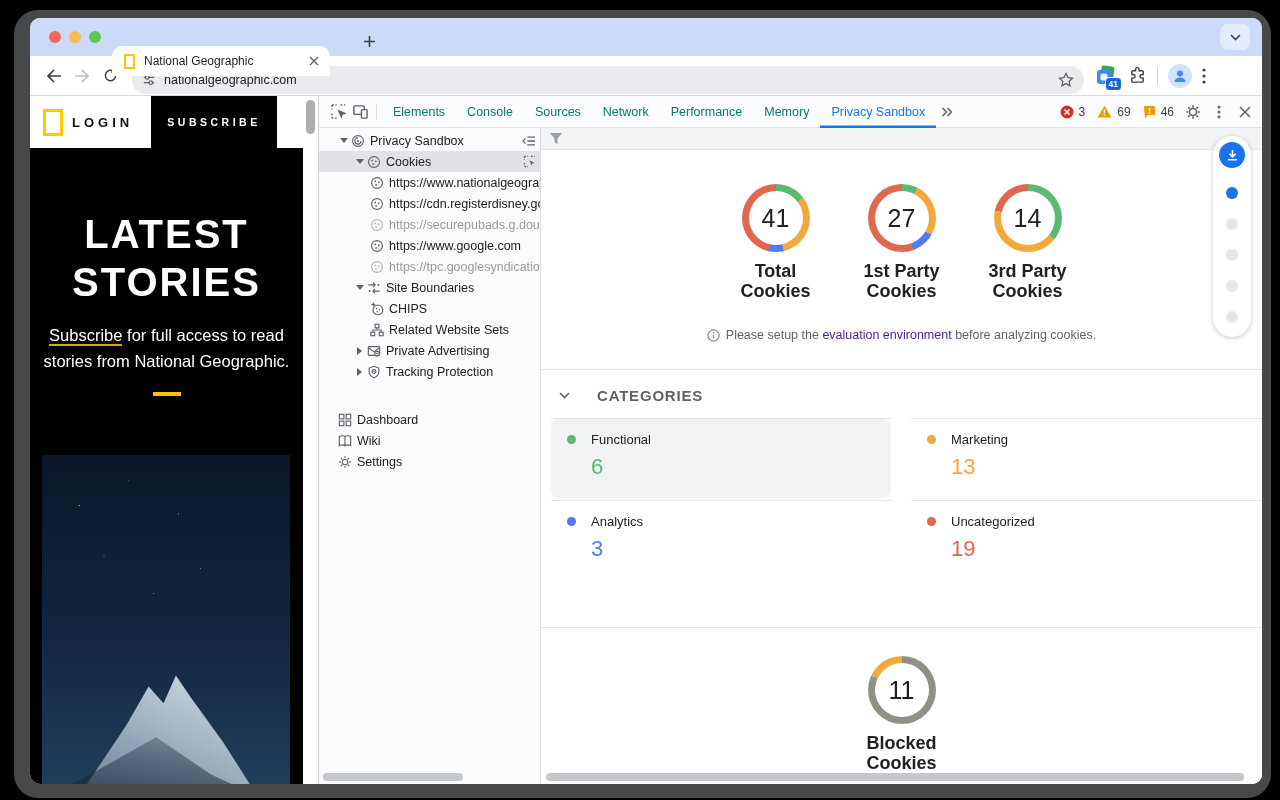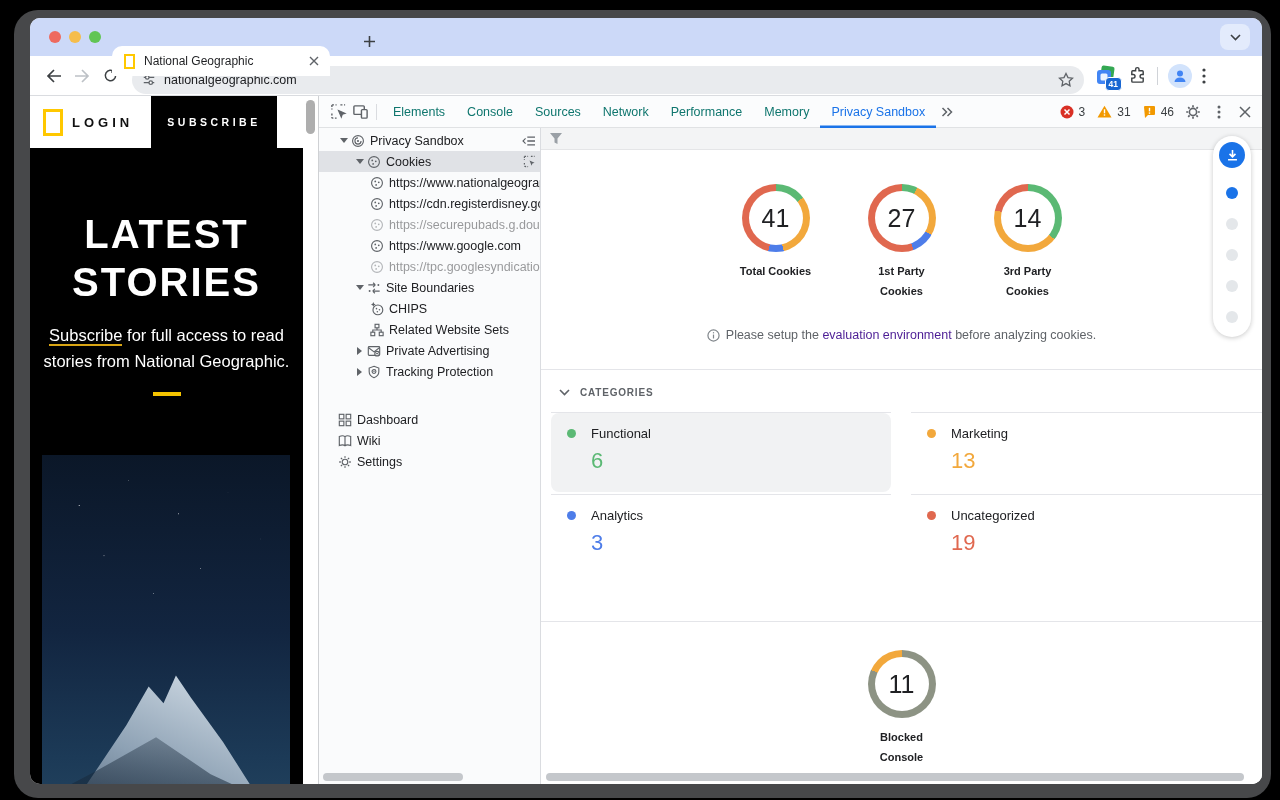--- a/index.html
+++ b/index.html
@@ -111,28 +111,28 @@
   .dt-main { flex:1; min-width:0; position:relative; background:#fff; display:flex; flex-direction:column; }
   .filter-row { height:22px; flex:none; background:#f3f4f5; border-bottom:1px solid #e4e5e7;
     display:flex; align-items:center; padding-left:8px; }
   .main-scroll { flex:1; overflow:hidden; position:relative; }
 
   .donut-row { display:flex; justify-content:center; gap:44px; margin-top:34px; }
   .donut { width:82px; text-align:center; }
   .ring { width:68px; height:68px; border-radius:50%; margin:0 auto; position:relative; }
   .ring-hole { position:absolute; inset:7px; background:#fff; border-radius:50%; display:flex;
     align-items:center; justify-content:center; font-size:25px; color:#202124; }
-  .donut-label { margin-top:9px; font-size:11px; font-weight:700; color:#202124; line-height:20px; }
+  .donut-label { margin-top:9px; font-size:18px; font-weight:700; color:#202124; line-height:20px; }
 
   .info-row { margin-top:27px; text-align:center; font-size:12.5px; color:#5f6368;
     display:flex; align-items:center; justify-content:center; gap:6px; }
   .info-row a { color:#4c1d95; text-decoration:none; }
   .hdivider { height:1px; background:#e4e5e9; margin-top:27px; }
-  .section-header { display:flex; align-items:center; gap:10px; padding:17px 0 14px 18px;
-    font-size:10px; font-weight:700; letter-spacing:.8px; color:#5f6368; }
+  .section-header { display:flex; align-items:center; gap:27px; padding:17px 0 14px 18px;
+    font-size:15px; font-weight:700; letter-spacing:.8px; color:#5f6368; }
   .cat-grid { display:grid; grid-template-columns:340px 1fr; column-gap:20px; padding-left:10px; }
   .cat-cell { border-top:1px solid #e4e5e9; position:relative; padding:13px 16px 20px; }
   .cat-cell.hl::before { content:""; position:absolute; inset:0 0 2px 0; background:#f1f2f3; border-radius:8px; }
   .cat-head { position:relative; display:flex; align-items:center; gap:15px; }
   .cat-dot { width:9px; height:9px; border-radius:50%; flex:none; }
   .cat-label { font-size:13px; font-weight:500; color:#202124; }
   .cat-value { position:relative; margin:7px 0 0 24px; font-size:22px; }
   .blocked-wrap { margin-top:28px; }
   .main-hscroll { position:absolute; bottom:3px; left:5px; right:18px; height:8px; background:#c4c7cb; border-radius:4px; }
 
@@ -300,21 +300,21 @@
                 <path d="M4.5 4.5l5 5M9.5 4.5l-5 5" stroke="#fff" stroke-width="1.5"></path>
               </svg>
             <span>3</span>
           </div>
           <div class="badge-pair">
             <svg width="15" height="13" viewBox="0 0 15 13">
                 <path d="M7.5 0.8L14.5 12.4H0.5z" fill="#f29900"></path>
                 <rect x="6.8" y="4.3" width="1.4" height="4" fill="#fff"></rect>
                 <rect x="6.8" y="9.3" width="1.4" height="1.4" fill="#fff"></rect>
               </svg>
-            <span>31</span>
+            <span>69</span>
           </div>
           <div class="badge-pair">
             <svg width="13" height="13" viewBox="0 0 13 13">
                 <path d="M1 2a1 1 0 0 1 1-1h9a1 1 0 0 1 1 1v7a1 1 0 0 1-1 1H5l-3 3z" fill="#f29900"></path>
                 <rect x="5.8" y="2.8" width="1.4" height="3.6" fill="#fff"></rect>
                 <rect x="5.8" y="7.4" width="1.4" height="1.4" fill="#fff"></rect>
               </svg>
             <span>46</span>
           </div>
         </div>
@@ -604,21 +604,21 @@
                   </div>
                   <div class="cat-value" style="color: rgb(224, 104, 79);">19</div>
                 </div>
               </div>
             <div class="hdivider" style="margin-top:45px;"></div>
             <div class="blocked-wrap">
               <div class="donut" style="margin:9px auto;">
                 <div class="ring" style="background: conic-gradient(rgb(141, 147, 132) 0deg, rgb(141, 147, 132) 294.5deg, rgb(242, 168, 60) 294.5deg, rgb(242, 168, 60) 360deg);">
                     <div class="ring-hole">11</div>
                   </div>
-                <div class="donut-label">Blocked Console</div>
+                <div class="donut-label">Blocked Cookies</div>
               </div>
             </div>
           </div>
           <div class="main-hscroll"></div>
 
           <div class="float-nav">
             <div class="dl-btn">
               <svg width="13" height="13" viewBox="0 0 14 14">
                   <path d="M7 1v7M3.8 5.2L7 8.4l3.2-3.2" stroke="#fff" stroke-width="1.7" fill="none"></path>
                   <path d="M2.2 11.5h9.6" stroke="#fff" stroke-width="1.7"></path>

